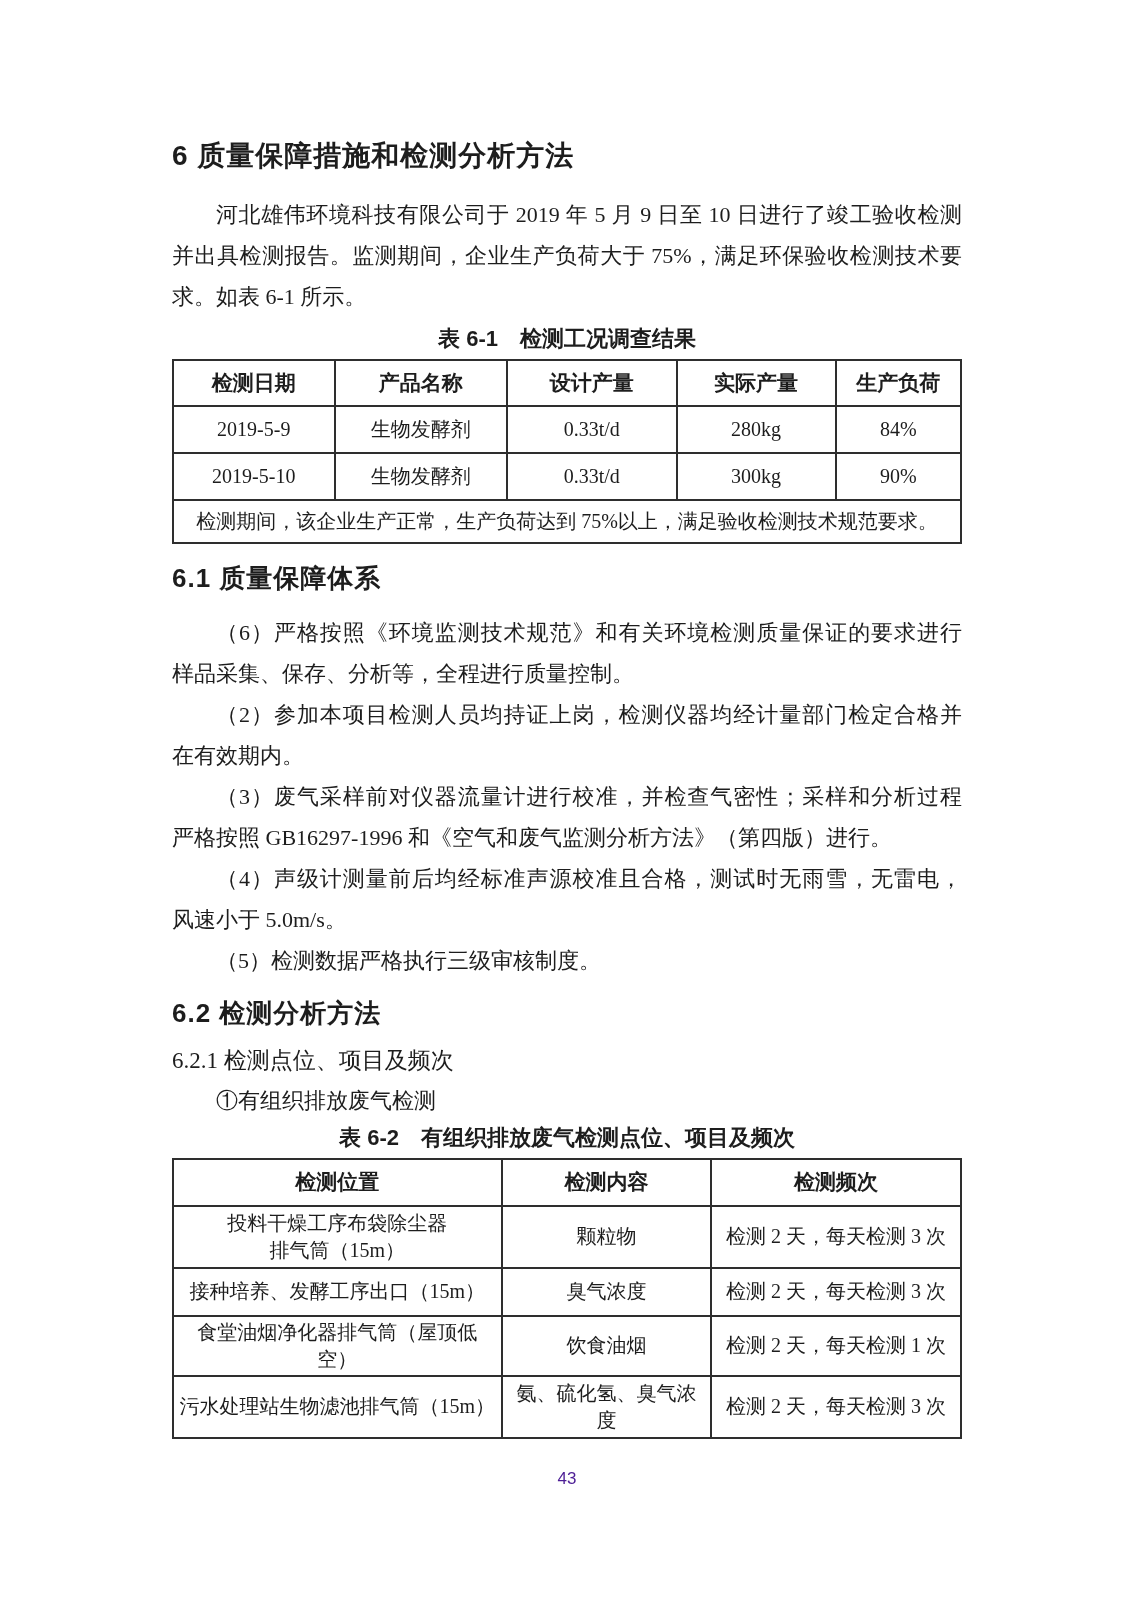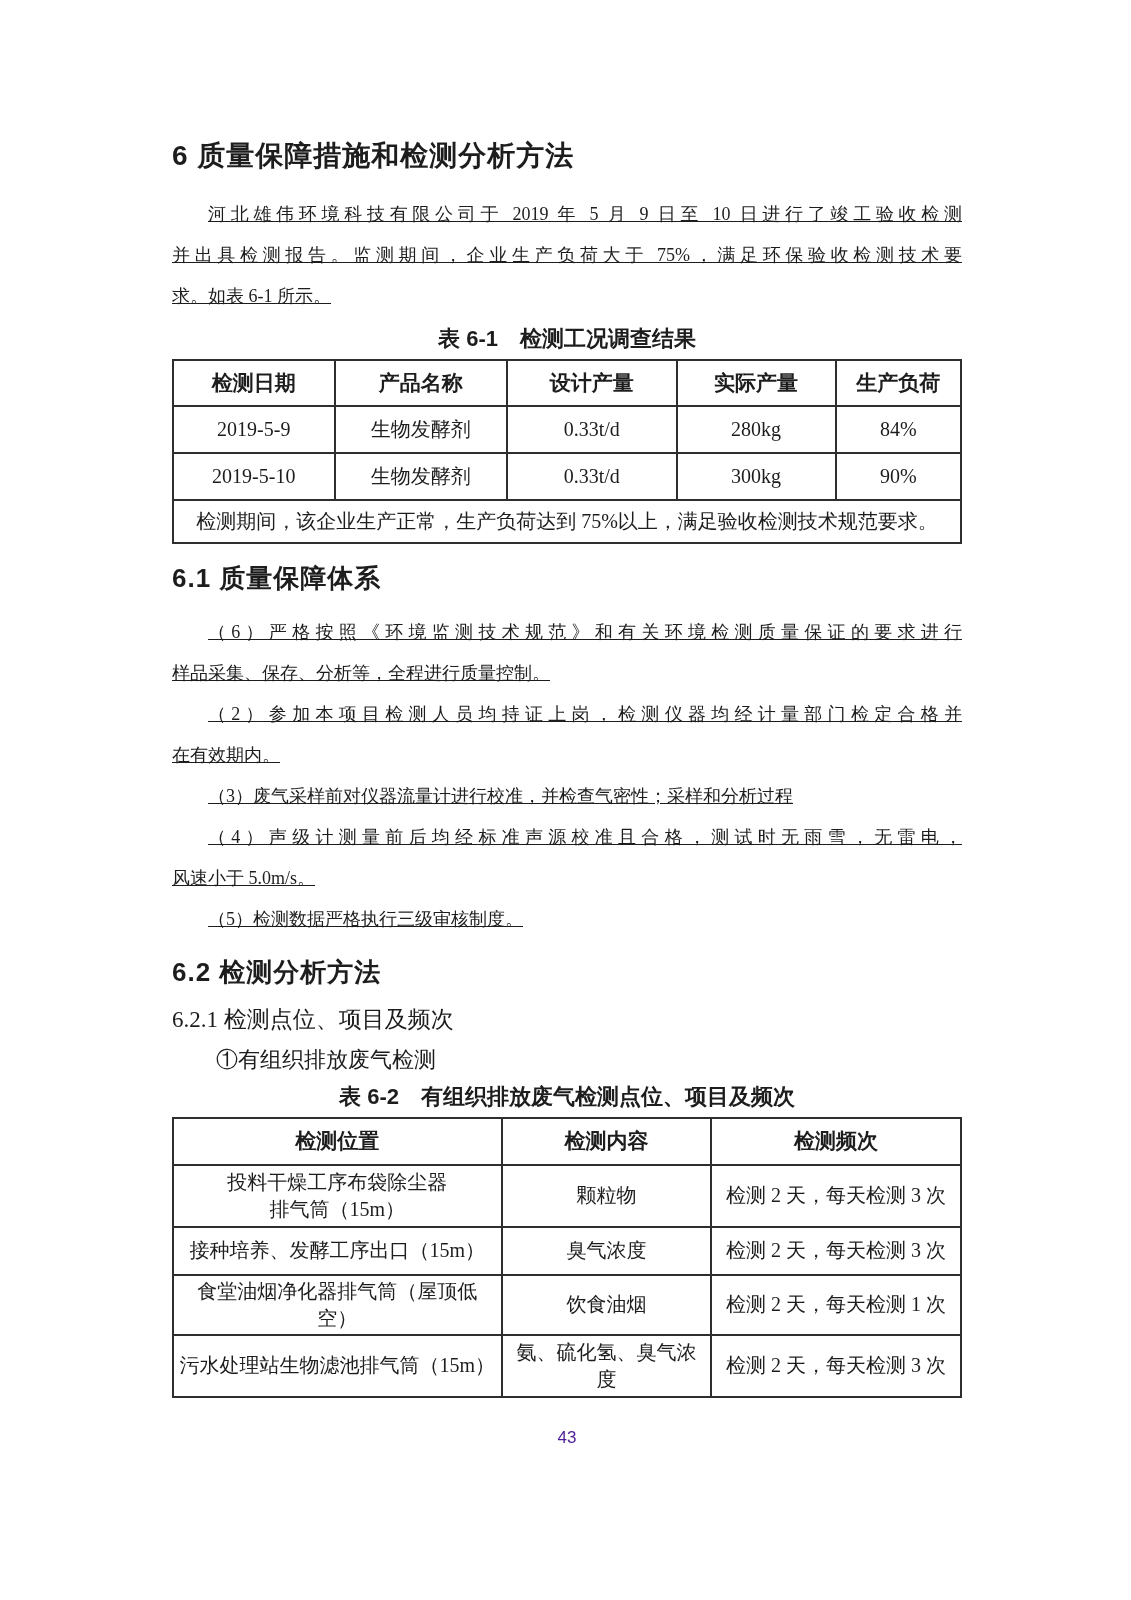--- a/index.html
+++ b/index.html
@@ -35,21 +35,21 @@
     margin: 18px 0 16px 0;
   }
   .doc-h2.second { margin-top: 16px; margin-bottom: 14px; }
   .doc-h3 {
     font-weight: normal;
     font-size: 23px;
     line-height: 32px;
     margin: 0 0 8px 0;
   }
   
-  .para { font-size: 18px; line-height: 41px; margin: 0; text-decoration: underline; }
+  .para { font-size: 22px; line-height: 41px; margin: 0; }
   .para .pline { text-align: justify; text-align-last: justify; }
   .para .pline:last-child { text-align-last: left; }
   .para .pline:first-child { text-indent: 2em; }
   .intro { margin-bottom: 4px; }
   .circ {
     font-size: 22px;
     line-height: 31px;
     padding-left: 2em;
     margin: 0 0 6px 0;
   }
@@ -154,20 +154,21 @@
   <div class="para">
       <div class="pline">（6）严格按照《环境监测技术规范》和有关环境检测质量保证的要求进行</div>
       <div class="pline">样品采集、保存、分析等，全程进行质量控制。</div>
     </div>
   <div class="para">
       <div class="pline">（2）参加本项目检测人员均持证上岗，检测仪器均经计量部门检定合格并</div>
       <div class="pline">在有效期内。</div>
     </div>
   <div class="para">
       <div class="pline">（3）废气采样前对仪器流量计进行校准，并检查气密性；采样和分析过程</div>
+      <div class="pline">严格按照 GB16297-1996 和《空气和废气监测分析方法》（第四版）进行。</div>
     </div>
   <div class="para">
       <div class="pline">（4）声级计测量前后均经标准声源校准且合格，测试时无雨雪，无雷电，</div>
       <div class="pline">风速小于 5.0m/s。</div>
     </div>
   <div class="para">
       <div class="pline">（5）检测数据严格执行三级审核制度。</div>
     </div>
 
   <h2 class="doc-h2 second">6.2 检测分析方法</h2>

